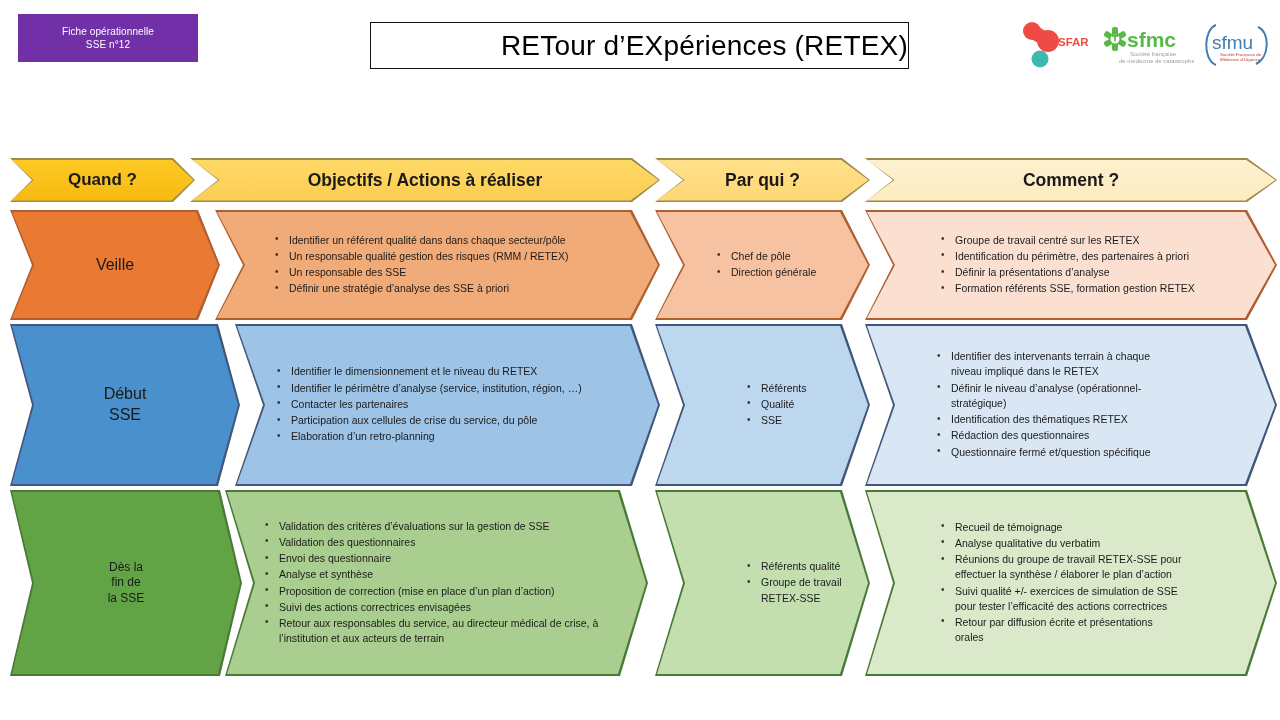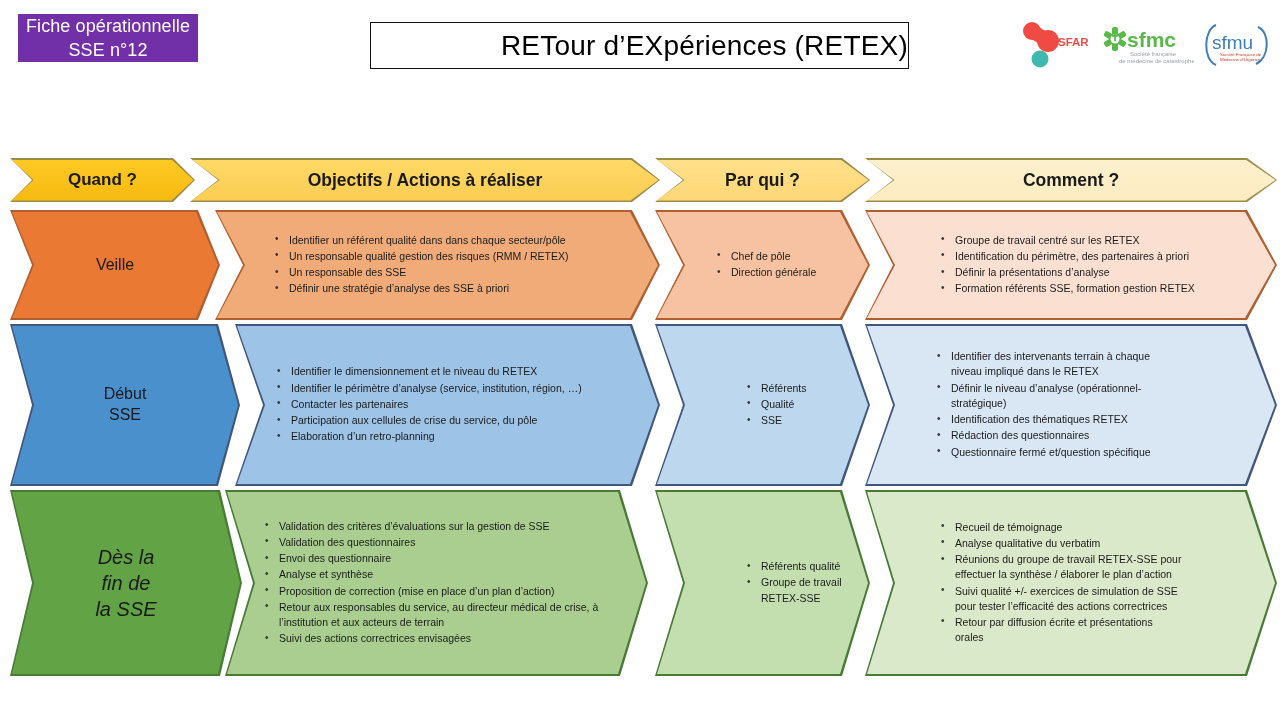--- a/index.html
+++ b/index.html
@@ -19,21 +19,21 @@
   #badge {
     position: absolute;
     left: 18px; top: 14px;
     width: 180px; height: 48px;
     background: #7230a8;
     color: #ffffff;
     display: flex;
     flex-direction: column;
     align-items: center;
     justify-content: center;
-    font-size: 18px;
+    font-size: 10px;
     line-height: 1.35;
     letter-spacing: .1px;
   }
 
   #title-box {
     position: absolute;
     left: 370px; top: 22px;
     width: 537px; height: 45px;
     border: 1.6px solid #111;
     background: #fff;
@@ -361,39 +361,39 @@
           </div>
       </div>
     </div>
   </div>
 
   <div class="row" style="top:332px;height:186px;">
     <div class="cell head" style="left:10px;width:232px;">
       <div class="chev b-green"></div>
       <div class="chev-fill c-green-dark" style="left:2px;right:2px;top:2px;bottom:2px;"></div>
       <div class="cell-inner">
-          <div class="center-label" style="font-size:20px;font-style:italic;">Dès la
+          <div class="center-label" style="font-size:12px;">Dès la
 fin de
 la SSE</div>
         </div>
     </div>
 
     <div class="cell" style="left:225px;width:423px;">
       <div class="chev b-green"></div>
       <div class="chev-fill c-green-mid" style="left:2px;right:2px;top:2px;bottom:2px;"></div>
       <div class="cell-inner" style="padding-left:40px;padding-right:24px;">
         <div class="bullet-wrap">
             <ul class="bullets">
               <li>Validation des critères d’évaluations sur la gestion de SSE</li>
               <li>Validation des questionnaires</li>
               <li>Envoi des questionnaire</li>
               <li>Analyse et synthèse</li>
               <li>Proposition de correction (mise en place d’un plan d’action)</li>
+              <li>Suivi des actions correctrices envisagées</li>
               <li>Retour aux responsables du service, au directeur médical de crise, à l’institution et aux acteurs de terrain</li>
-              <li>Suivi des actions correctrices envisagées</li>
             </ul>
           </div>
       </div>
     </div>
 
     <div class="cell" style="left:655px;width:215px;">
       <div class="chev b-green"></div>
       <div class="chev-fill c-green-2" style="left:2px;right:2px;top:2px;bottom:2px;"></div>
       <div class="cell-inner" style="padding-left:92px;padding-right:18px;">
         <div class="bullet-wrap">

